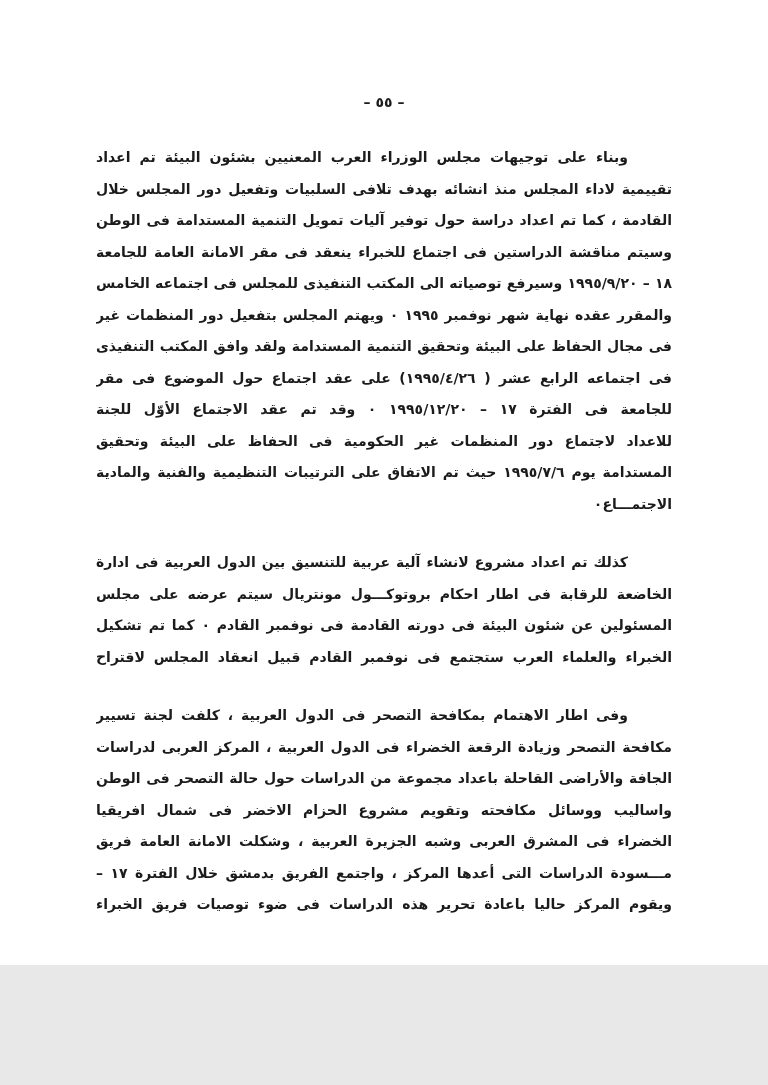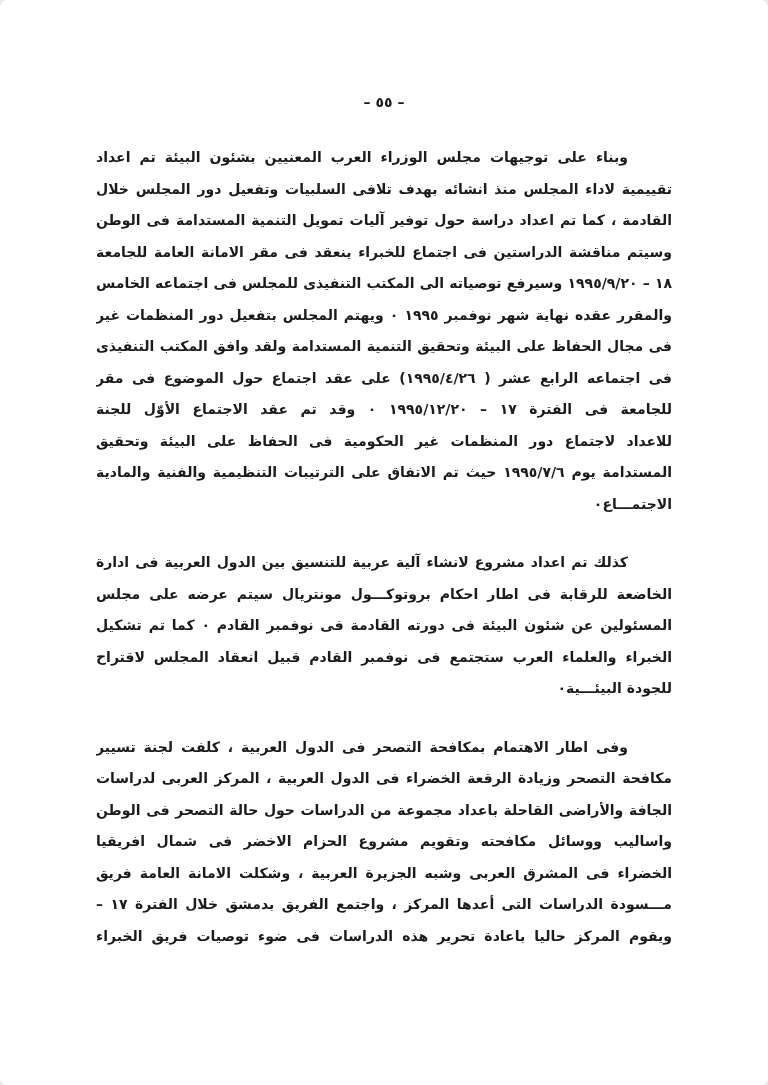--- a/index.html
+++ b/index.html
@@ -4,26 +4,25 @@
 <style>
   html, body {
     margin: 0;
     padding: 0;
     background: #e8e8e8;
     font-family: "DejaVu Sans", sans-serif;
   }
   .sheet {
     position: relative;
     width: 768px;
-    height: 1085px;
+    height: 965px;
     margin: 0 auto;
     background: #ffffff;
     color: #1b1b1b;
     overflow: hidden;
-    border-radius: 7px;
   }
   .page-number {
     margin-top: 94px;
     text-align: center;
     font-size: 14px;
     font-weight: bold;
     letter-spacing: 1px;
     color: #1b1b1b;
   }
   .text-block {
@@ -75,21 +74,20 @@
       <div class="line">للاعداد لاجتماع دور المنظمات غير الحكومية فى الحفاظ على البيئة وتحقيق التنميــــــــة</div>
       <div class="line">المستدامة يوم ١٩٩٥/٧/٦ حيث تم الاتفاق على الترتيبات التنظيمية والفنية والمادية لعقــــد</div>
       <div class="line para-end">الاجتمـــاع٠</div>
     </div>
 
     <div class="para">
       <div class="line indent">كذلك تم اعداد مشروع لانشاء آلية عربية للتنسيق بين الدول العربية فى ادارة المـــواد</div>
       <div class="line">الخاضعة للرقابة فى اطار احكام بروتوكـــول مونتريال سيتم عرضه على مجلس الوزراء العـــــرب</div>
       <div class="line">المسئولين عن شئون البيئة فى دورته القادمة فى نوفمبر القادم ٠ كما تم تشكيل لجنة مـــــن</div>
       <div class="line">الخبراء والعلماء العرب ستجتمع فى نوفمبر القادم قبيل انعقاد المجلس لاقتراح مؤشـــــرات</div>
-      <div class="line para-end">للجودة البيئـــية٠</div>
     </div>
 
     <div class="para">
       <div class="line indent">وفى اطار الاهتمام بمكافحة التصحر فى الدول العربية ، كلفت لجنة تسيير برنامـــــج</div>
       <div class="line">مكافحة التصحر وزيادة الرقعة الخضراء فى الدول العربية ، المركز العربى لدراسات المناطـــق</div>
       <div class="line">الجافة والأراضى القاحلة باعداد مجموعة من الدراسات حول حالة التصحر فى الوطن العربــــــى</div>
       <div class="line">واساليب ووسائل مكافحته وتقويم مشروع الحزام الاخضر فى شمال افريقيا ومشاريع الاحزمــــــة</div>
       <div class="line">الخضراء فى المشرق العربى وشبه الجزيرة العربية ، وشكلت الامانة العامة فريق خبراء لتقييم</div>
       <div class="line">مـــسودة الدراسات التى أعدها المركز ، واجتمع الفريق بدمشق خلال الفترة ١٧ – ١٩٩٥/٦/٢٠ ٠</div>
       <div class="line">ويقوم المركز حاليا باعادة تحرير هذه الدراسات فى ضوء توصيات فريق الخبراء تمهيــــــدا</div>

